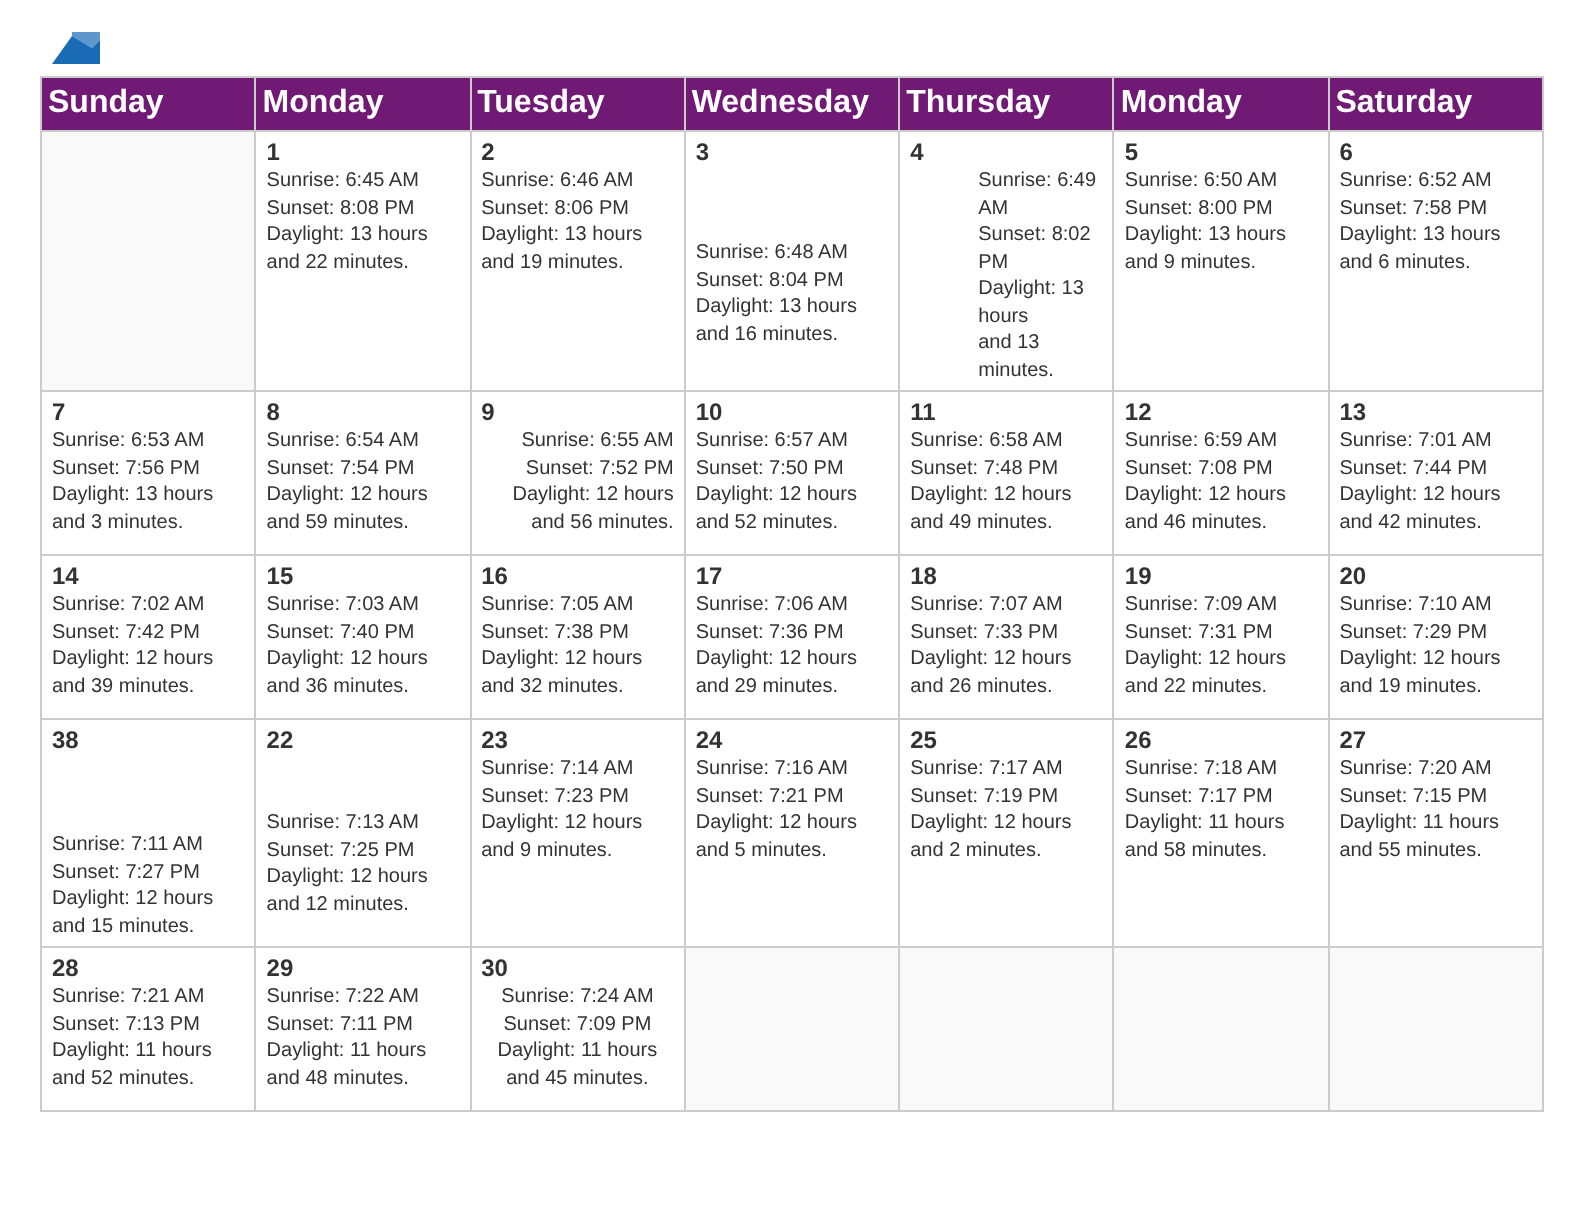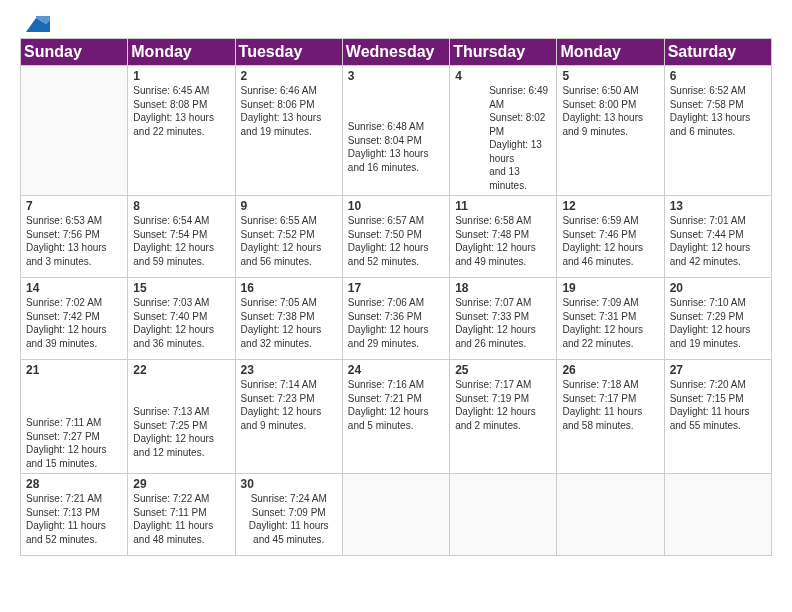--- a/index.html
+++ b/index.html
@@ -170,21 +170,21 @@
           </td>
           <td>
             <span class="day-num">8</span>
             <div class="day-info" style="white-space: pre-line;">Sunrise: 6:54 AM
 Sunset: 7:54 PM
 Daylight: 12 hours
 and 59 minutes.</div>
           </td>
           <td>
             <span class="day-num">9</span>
-            <div class="day-info" style="white-space: pre-line;">Sunrise: 6:55 AM
+            <div class="day-info" style="white-space: pre-line; text-align: right;">Sunrise: 6:55 AM
 Sunset: 7:52 PM
 Daylight: 12 hours
 and 56 minutes.</div>
           </td>
           <td>
             <span class="day-num">10</span>
             <div class="day-info" style="white-space: pre-line;">Sunrise: 6:57 AM
 Sunset: 7:50 PM
 Daylight: 12 hours
 and 52 minutes.</div>
@@ -192,21 +192,21 @@
           <td>
             <span class="day-num">11</span>
             <div class="day-info" style="white-space: pre-line;">Sunrise: 6:58 AM
 Sunset: 7:48 PM
 Daylight: 12 hours
 and 49 minutes.</div>
           </td>
           <td>
             <span class="day-num">12</span>
             <div class="day-info" style="white-space: pre-line;">Sunrise: 6:59 AM
-Sunset: 7:46 PM
+Sunset: 7:08 PM
 Daylight: 12 hours
 and 46 minutes.</div>
           </td>
           <td>
             <span class="day-num">13</span>
             <div class="day-info" style="white-space: pre-line;">Sunrise: 7:01 AM
 Sunset: 7:44 PM
 Daylight: 12 hours
 and 42 minutes.</div>
           </td>
@@ -257,21 +257,21 @@
           <td>
             <span class="day-num">20</span>
             <div class="day-info" style="white-space: pre-line;">Sunrise: 7:10 AM
 Sunset: 7:29 PM
 Daylight: 12 hours
 and 19 minutes.</div>
           </td>
         </tr>
         <tr>
           <td>
-            <span class="day-num">21</span>
+            <span class="day-num">38</span>
             <div class="day-info" style="white-space: pre-line; margin-top: 39px;">Sunrise: 7:11 AM
 Sunset: 7:27 PM
 Daylight: 12 hours
 and 15 minutes.</div>
           </td>
           <td>
             <span class="day-num">22</span>
             <div class="day-info" style="white-space: pre-line; margin-top: 28px;">Sunrise: 7:13 AM
 Sunset: 7:25 PM
 Daylight: 12 hours

